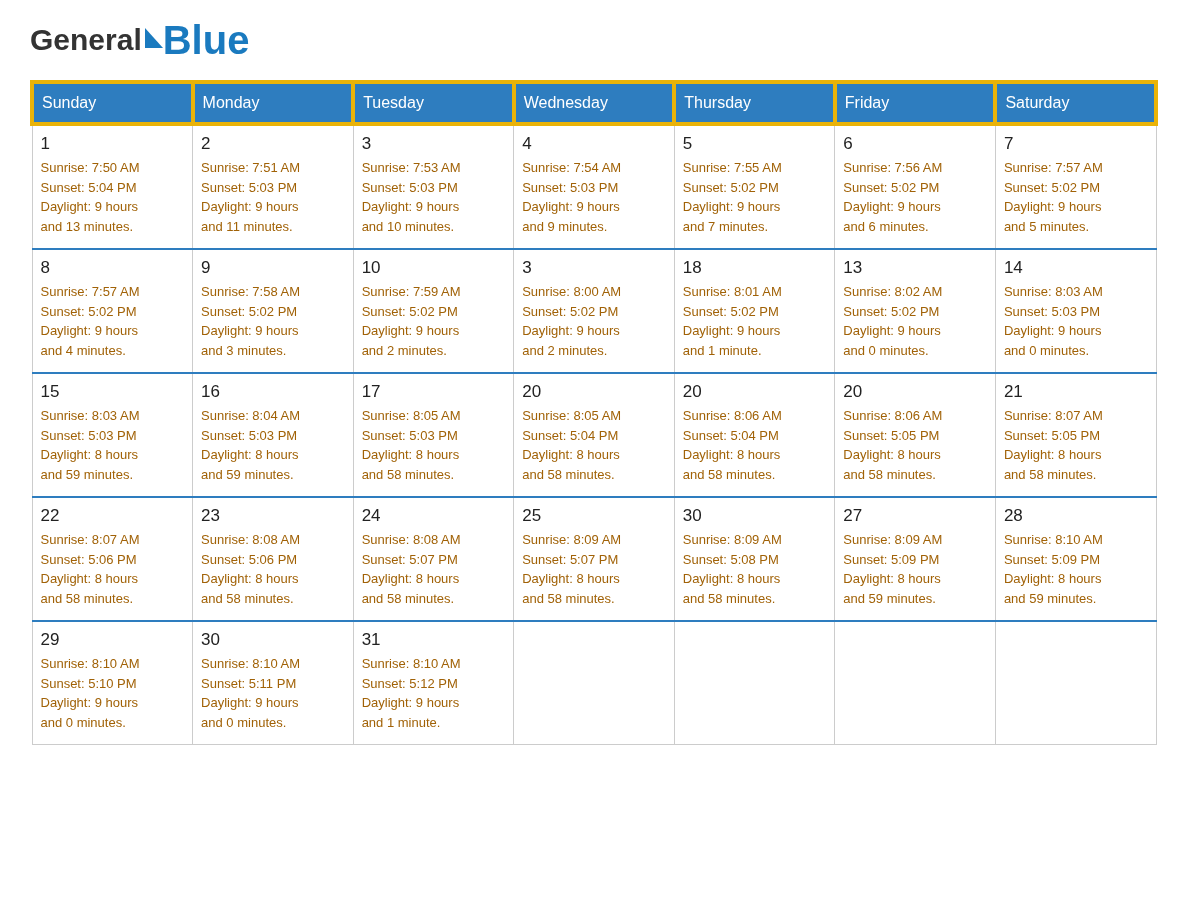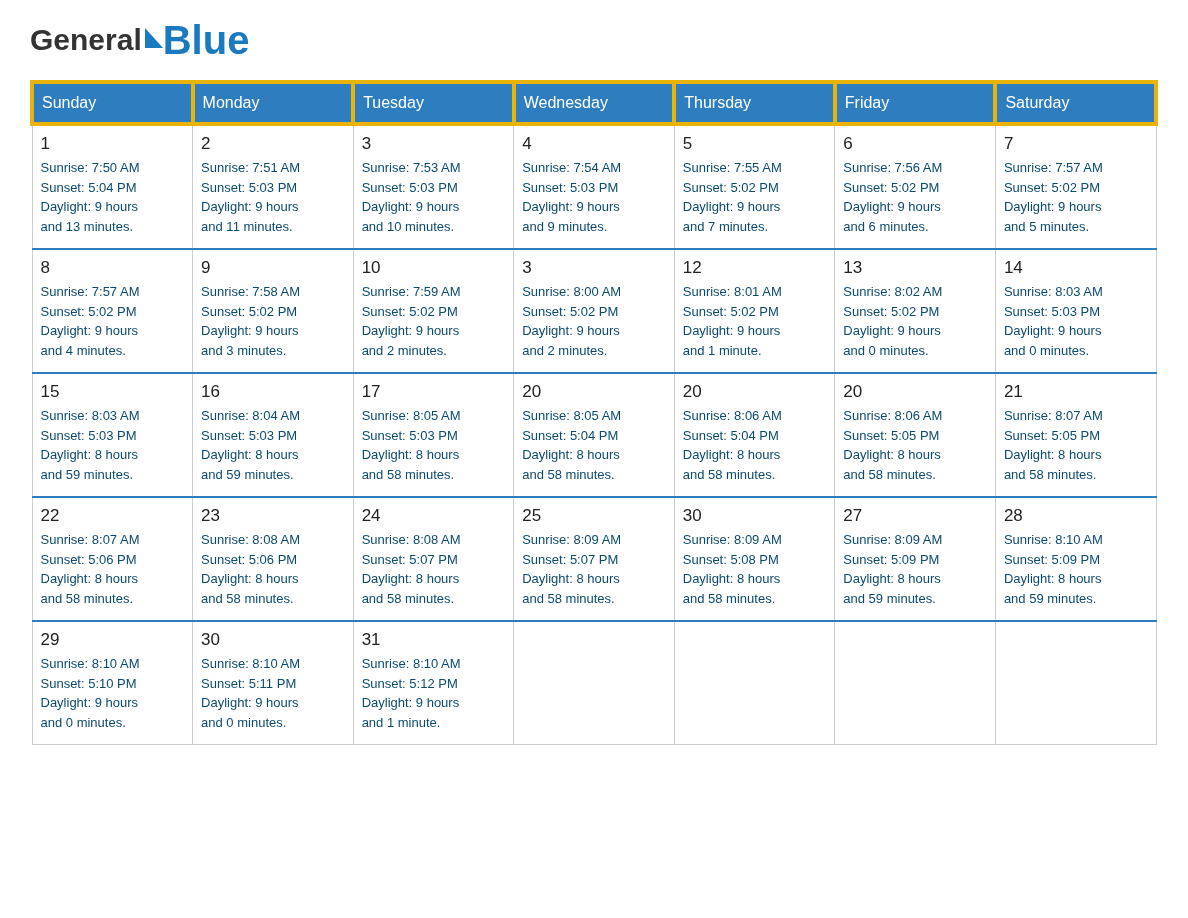--- a/index.html
+++ b/index.html
@@ -60,21 +60,21 @@
     }
     tbody tr td .day-num {
       font-size: 17px;
       font-weight: normal;
       color: #222;
       display: block;
       margin-bottom: 4px;
     }
     tbody tr td .day-info {
       font-size: 13px;
-      color: #0c4a6e;
+      color: #a16207;
       line-height: 1.5;
     }
     tbody tr td.empty {
       background: #fff;
       border-top: 2px solid #2e7dbf;
     }
     .logo-line1 {
       font-size: 30px;
       font-weight: bold;
       color: #333;
@@ -160,21 +160,21 @@
       </td>
         <td>
         <span class="day-num">10</span>
         <span class="day-info">Sunrise: 7:59 AM<br>Sunset: 5:02 PM<br>Daylight: 9 hours<br>and 2 minutes.</span>
       </td>
         <td>
         <span class="day-num">3</span>
         <span class="day-info">Sunrise: 8:00 AM<br>Sunset: 5:02 PM<br>Daylight: 9 hours<br>and 2 minutes.</span>
       </td>
         <td>
-        <span class="day-num">12</span>
+        <span class="day-num">18</span>
         <span class="day-info">Sunrise: 8:01 AM<br>Sunset: 5:02 PM<br>Daylight: 9 hours<br>and 1 minute.</span>
       </td>
         <td>
         <span class="day-num">13</span>
         <span class="day-info">Sunrise: 8:02 AM<br>Sunset: 5:02 PM<br>Daylight: 9 hours<br>and 0 minutes.</span>
       </td>
         <td>
         <span class="day-num">14</span>
         <span class="day-info">Sunrise: 8:03 AM<br>Sunset: 5:03 PM<br>Daylight: 9 hours<br>and 0 minutes.</span>
       </td>

